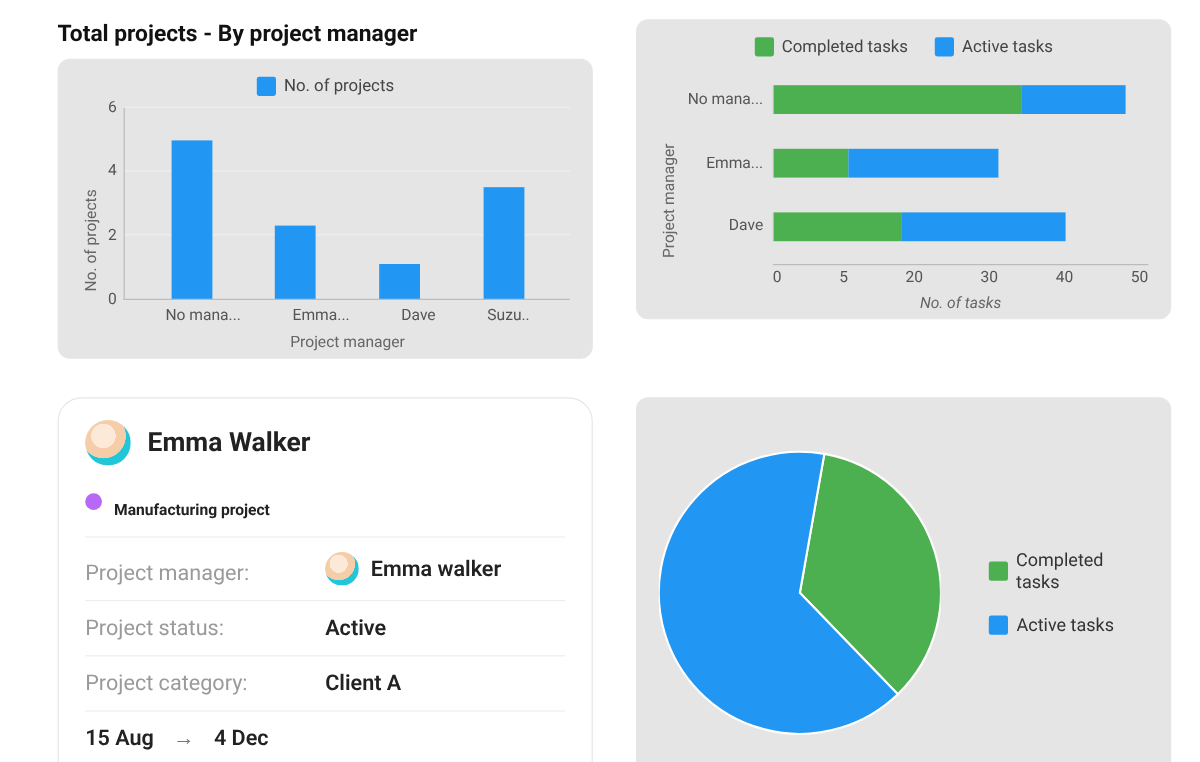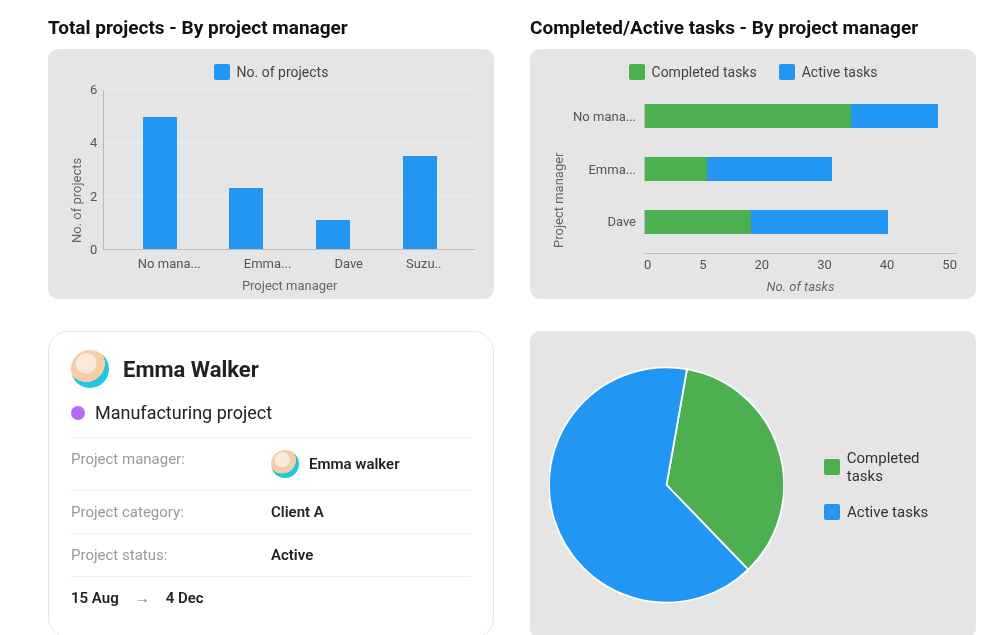--- a/index.html
+++ b/index.html
@@ -63,22 +63,22 @@
   .hbar-xlabel { position:absolute; left:78px; right:0; bottom:-44px; text-align:center; font-size:13px; color:#666;font-style:italic;}
 
   
   .details-card { border:1px solid #e6e6e6; border-radius:20px; padding:18px 22px; background:#fff;}
   .person-head { display:flex; align-items:center; gap:14px; margin-bottom:14px;}
   .avatar { width:38px; height:38px; border-radius:50%; background: radial-gradient(circle at 40% 35%, #fce9d8 0 30%, #f5cda8 31% 55%, transparent 56%), linear-gradient(#22c6d9,#22c6d9); position:relative; overflow:hidden;}
   .avatar.sm { width:28px; height:28px;}
   .person-name { font-size:22px; font-weight:700;}
   .proj-title-row { display:flex; align-items:center; gap:10px; margin-bottom:14px;}
   .proj-dot { width:14px; height:14px; border-radius:50%; background:#b768f7;}
-  .proj-title { font-size:18px; font-weight:400;}
-  .detail-row { display:flex; align-items:flex-start; padding:12px 0; border-top:1px solid #eee; font-size:15px;}
+  .proj-title { font-size:13px; font-weight:700;margin-top:16px;}
+  .detail-row { display:flex; align-items:flex-end; padding:12px 0; border-top:1px solid #eee; font-size:18px;}
   .detail-label { width:200px; color:#9a9a9a;}
   .detail-value { font-weight:600; color:#222; display:flex; align-items:center; gap:10px;}
   .arrow { color:#777; padding:0 6px;}
 
   
   .pie-panel { display:flex; align-items:center; justify-content:center; gap:40px; padding:20px 18px; min-height:290px;}
   .pie-legend { display:flex; flex-direction:column; gap:18px; font-size:15px; color:#333;}
 </style>
 </head>
 <body>
@@ -118,21 +118,20 @@
             <span>Dave</span>
             <span>Suzu..</span>
           </div>
           <div class="vbar-xlabel">Project manager</div>
         </div>
       </div>
     </div>
   </div>
 
   <div>
-    <div class="panel-title">Completed/Active tasks - By project manager</div>
     <div class="card">
       <div class="legend">
         <div class="legend-item">
           <span class="swatch sw-green"></span>
           <span>Completed tasks</span>
         </div>
         <div class="legend-item">
           <span class="swatch sw-blue"></span>
           <span>Active tasks</span>
         </div>
@@ -186,26 +185,26 @@
       <div class="proj-title">Manufacturing project</div>
     </div>
     <div class="detail-row">
       <div class="detail-label">Project manager:</div>
       <div class="detail-value">
         <div class="avatar sm"></div>
         <span>Emma walker</span>
       </div>
     </div>
     <div class="detail-row">
+      <div class="detail-label">Project status:</div>
+      <div class="detail-value">Active</div>
+    </div>
+    <div class="detail-row">
       <div class="detail-label">Project category:</div>
       <div class="detail-value">Client A</div>
-    </div>
-    <div class="detail-row">
-      <div class="detail-label">Project status:</div>
-      <div class="detail-value">Active</div>
     </div>
     <div class="detail-row">
       <div class="detail-value">
         <span>15 Aug</span>
         <span class="arrow">→</span>
         <span>4 Dec</span>
       </div>
     </div>
   </div>
 

